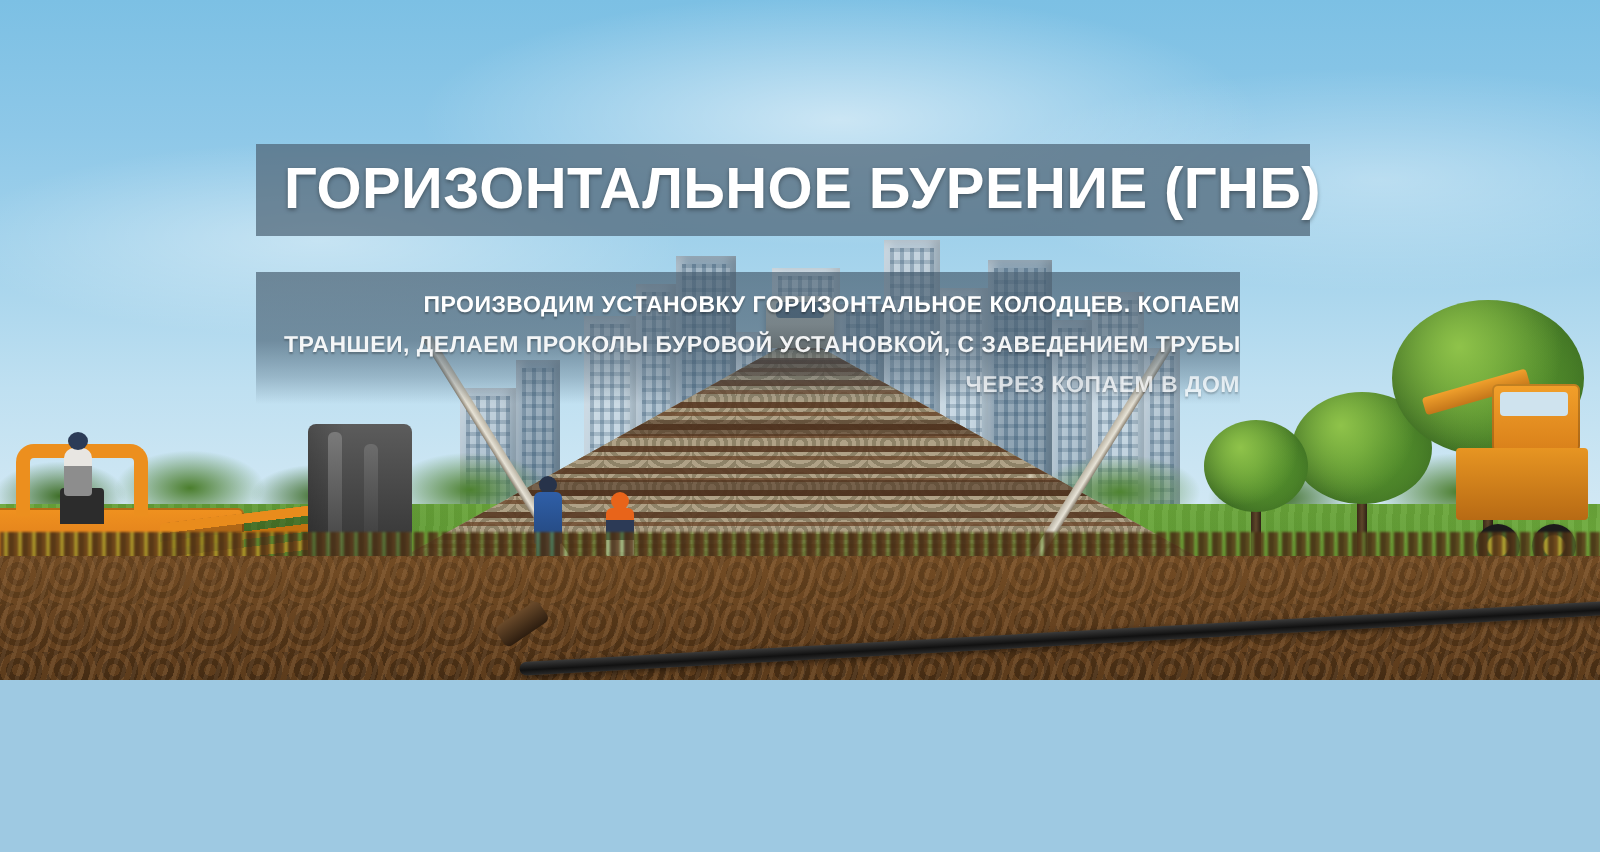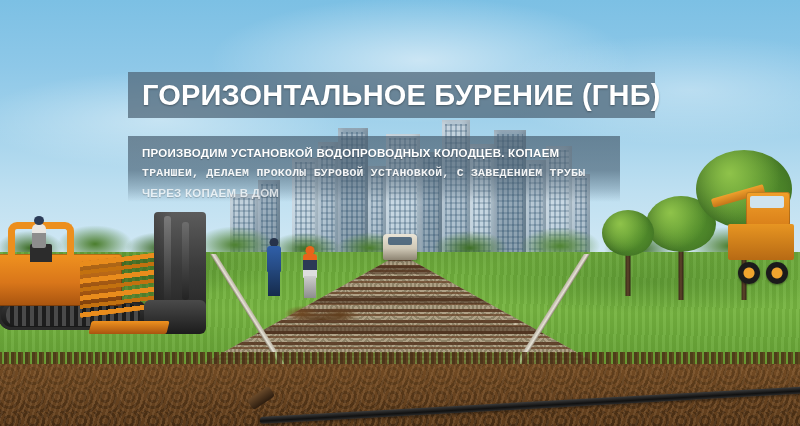--- a/index.html
+++ b/index.html
@@ -2,21 +2,21 @@
 <html><head>
 <meta charset="utf-8">
 <style>
   * { margin:0; padding:0; box-sizing:border-box; }
   html,body { width:800px; height:426px; overflow:hidden; }
   body {
     font-family:"Liberation Sans", sans-serif;
     background:#9ec9e2;
   }
 
-  #stage { position:relative; width:800px; height:426px; overflow:hidden; }
+  #stage { position:relative; width:800px; height:340px; overflow:hidden;text-align:right; }
 
   
   .sky {
     position:absolute; left:0; top:0; width:800px; height:270px;
     background:
       radial-gradient(ellipse 300px 90px at 420px 60px, rgba(255,255,255,.55), rgba(255,255,255,0) 70%),
       radial-gradient(ellipse 260px 70px at 160px 120px, rgba(255,255,255,.40), rgba(255,255,255,0) 70%),
       radial-gradient(ellipse 280px 80px at 690px 90px, rgba(255,255,255,.35), rgba(255,255,255,0) 70%),
       linear-gradient(180deg,#7cc0e4 0%, #8ec8e8 25%, #a6d4ec 50%, #bfe0f1 72%, #d6eaf5 100%);
   }
@@ -297,21 +297,21 @@
   .sub-box {
     position:absolute; left:128px; top:136px; width:492px; height:66px;
     background:linear-gradient(180deg, rgba(70,92,110,.68) 0%, rgba(70,92,110,.62) 52%, rgba(70,92,110,.30) 80%, rgba(70,92,110,0) 100%);
     padding:7px 0 0 14px;
   }
   .sub-line {
     color:#ffffff; font-size:11.5px; font-weight:bold; letter-spacing:.25px;
     line-height:20px; white-space:nowrap;
     text-shadow:0 1px 1px rgba(0,0,0,.3);
   }
-  .sub-line.l2 { opacity:.92;font-family:Liberation Mono, monospace; }
+  .sub-line.l2 { opacity:.92; }
   .sub-line.l3 { opacity:.72; }
 </style>
 </head>
 <body>
 
 <div id="stage">
 
   <div class="sky"></div>
 
   <div class="city">
@@ -390,18 +390,18 @@
   <div class="soil-top"></div>
   <div class="soil"></div>
   <div class="pipe-head"></div>
   <div class="pipe"></div>
 
   <div class="title-box">
     <div class="title-text">ГОРИЗОНТАЛЬНОЕ БУРЕНИЕ (ГНБ)</div>
   </div>
 
   <div class="sub-box">
-    <div class="sub-line l1">ПРОИЗВОДИМ УСТАНОВКОЙ ВОДОПРОВОДНЫХ КОЛОДЦЕВ. КОПАЕМ</div>
+    <div class="sub-line l1">ПРОИЗВОДИМ УСТАНОВКУ ГОРИЗОНТАЛЬНОЕ КОЛОДЦЕВ. КОПАЕМ</div>
     <div class="sub-line l2">ТРАНШЕИ, ДЕЛАЕМ ПРОКОЛЫ БУРОВОЙ УСТАНОВКОЙ, С ЗАВЕДЕНИЕМ ТРУБЫ</div>
     <div class="sub-line l3">ЧЕРЕЗ КОПАЕМ В ДОМ</div>
   </div>
 
 </div>
 
 </body></html>

